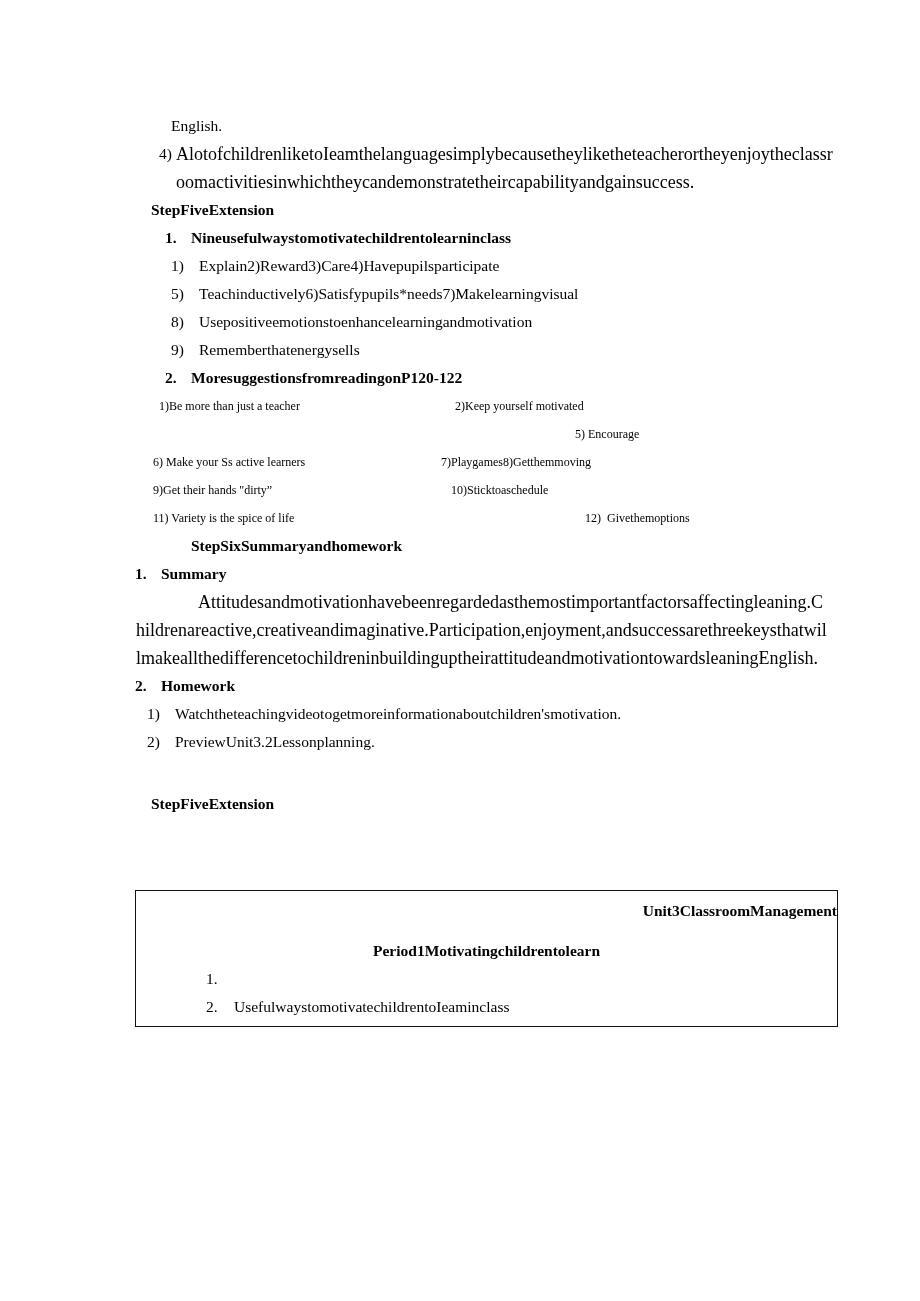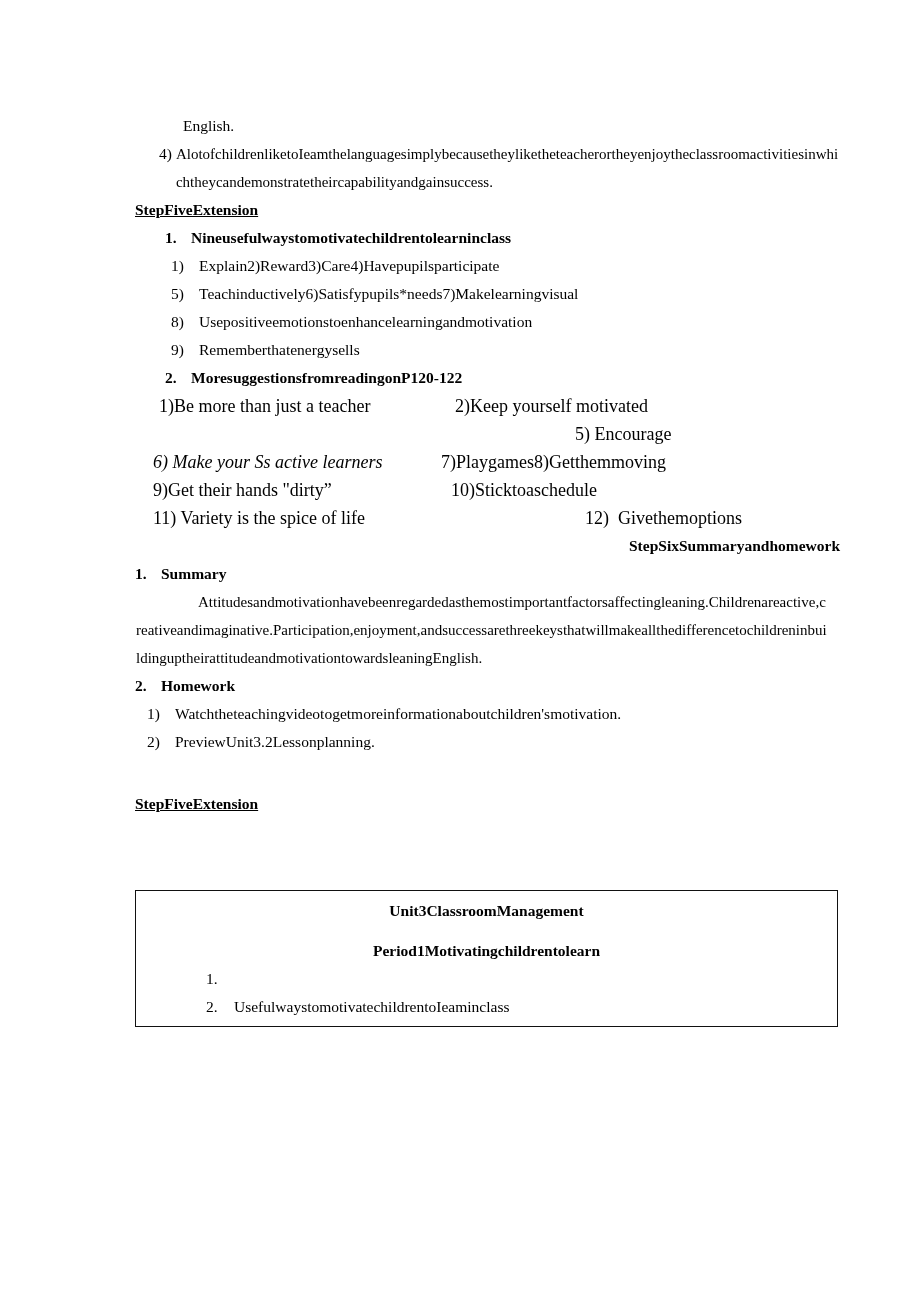--- a/index.html
+++ b/index.html
@@ -31,22 +31,22 @@
   }
   .line {
     font-size: 15.5px;
     line-height: 28px;
     white-space: pre-wrap;
     word-break: break-word;
   }
   .bold { font-weight: bold; }
 
   
-  .i0  { margin-left: 0px; text-decoration: underline; }
-  .i2  { margin-left: 48px; }
+  .i0  { margin-left: 16px; }
+  .i2  { margin-left: 36px; }
 
   
   .row {
     display: flex;
     align-items: flex-start;
     font-size: 15.5px;
     line-height: 28px;
   }
   .row .marker {
     flex: 0 0 auto;
@@ -54,32 +54,32 @@
   }
   .row .txt {
     flex: 1 1 auto;
     word-break: break-word;
   }
 
   
   .cols {
     position: relative;
     height: 28px;
-    font-size: 18px;
+    font-size: 12px;
     line-height: 28px;
   }
   .cols > span {
     position: absolute;
     top: 0;
     white-space: pre;
   }
 
   
   .para {
-    font-size: 15px;
+    font-size: 18px;
     line-height: 28px;
     text-align: justify;
     word-break: break-all;
     overflow-wrap: anywhere;
   }
   .para-indent { text-indent: 62px; }
   .spacer-lg { height: 34px; }
 
   
   .bb-box {
@@ -92,21 +92,21 @@
     box-sizing: border-box;
     background: #ffffff;
   }
   .bb-title {
     text-align: center;
     font-weight: bold;
     font-size: 15.5px;
     line-height: 28px;
     margin-top: 12px;
   }
-  .bb-title.first { margin-top: 6px; }
+  .bb-title.first { margin-top: 6px; text-align: right; }
   .bb-item {
     display: flex;
     font-size: 15.5px;
     line-height: 28px;
     margin-left: 70px;
   }
   .bb-item .marker { flex: 0 0 auto; white-space: pre; }
 </style>
 </head>
 <body>
@@ -153,33 +153,33 @@
     </div>
 
     <div class="cols">
       <span style="left:24px;">1)Be more than just a teacher</span>
       <span style="left:320px;">2)Keep yourself motivated</span>
     </div>
     <div class="cols">
       <span style="left:440px;">5) Encourage</span>
     </div>
     <div class="cols">
-      <span style="left:18px;font-style:italic;">6) Make your Ss active learners</span>
+      <span style="left:18px;">6) Make your Ss active learners</span>
       <span style="left:306px;">7)Playgames8)Getthemmoving</span>
     </div>
     <div class="cols">
       <span style="left:18px;">9)Get their hands "dirty”</span>
       <span style="left:316px;">10)Sticktoaschedule</span>
     </div>
     <div class="cols">
       <span style="left:18px;">11) Variety is the spice of life</span>
       <span style="left:410px;margin-left:40px;">12)  Givethemoptions</span>
     </div>
 
-    <div class="line bold" style="text-align:right;padding-left:56px;">StepSixSummaryandhomework</div>
+    <div class="line bold" style="text-align:left;padding-left:56px;">StepSixSummaryandhomework</div>
 
     <div class="row" style="margin-left:0px;">
       <span class="marker bold" style="width:26px;">1.</span>
       <span class="txt bold">Summary</span>
     </div>
     <div class="para para-indent" style="margin-left:1px;width:692px;">Attitudesandmotivationhavebeenregardedasthemostimportantfactorsaffectingleaning.Childrenareactive,creativeandimaginative.Participation,enjoyment,andsuccessarethreekeysthatwillmakeallthedifferencetochildreninbuildinguptheirattitudeandmotivationtowardsleaningEnglish.</div>
 
     <div class="row" style="margin-left:0px;">
       <span class="marker bold" style="width:26px;">2.</span>
       <span class="txt bold">Homework</span>

